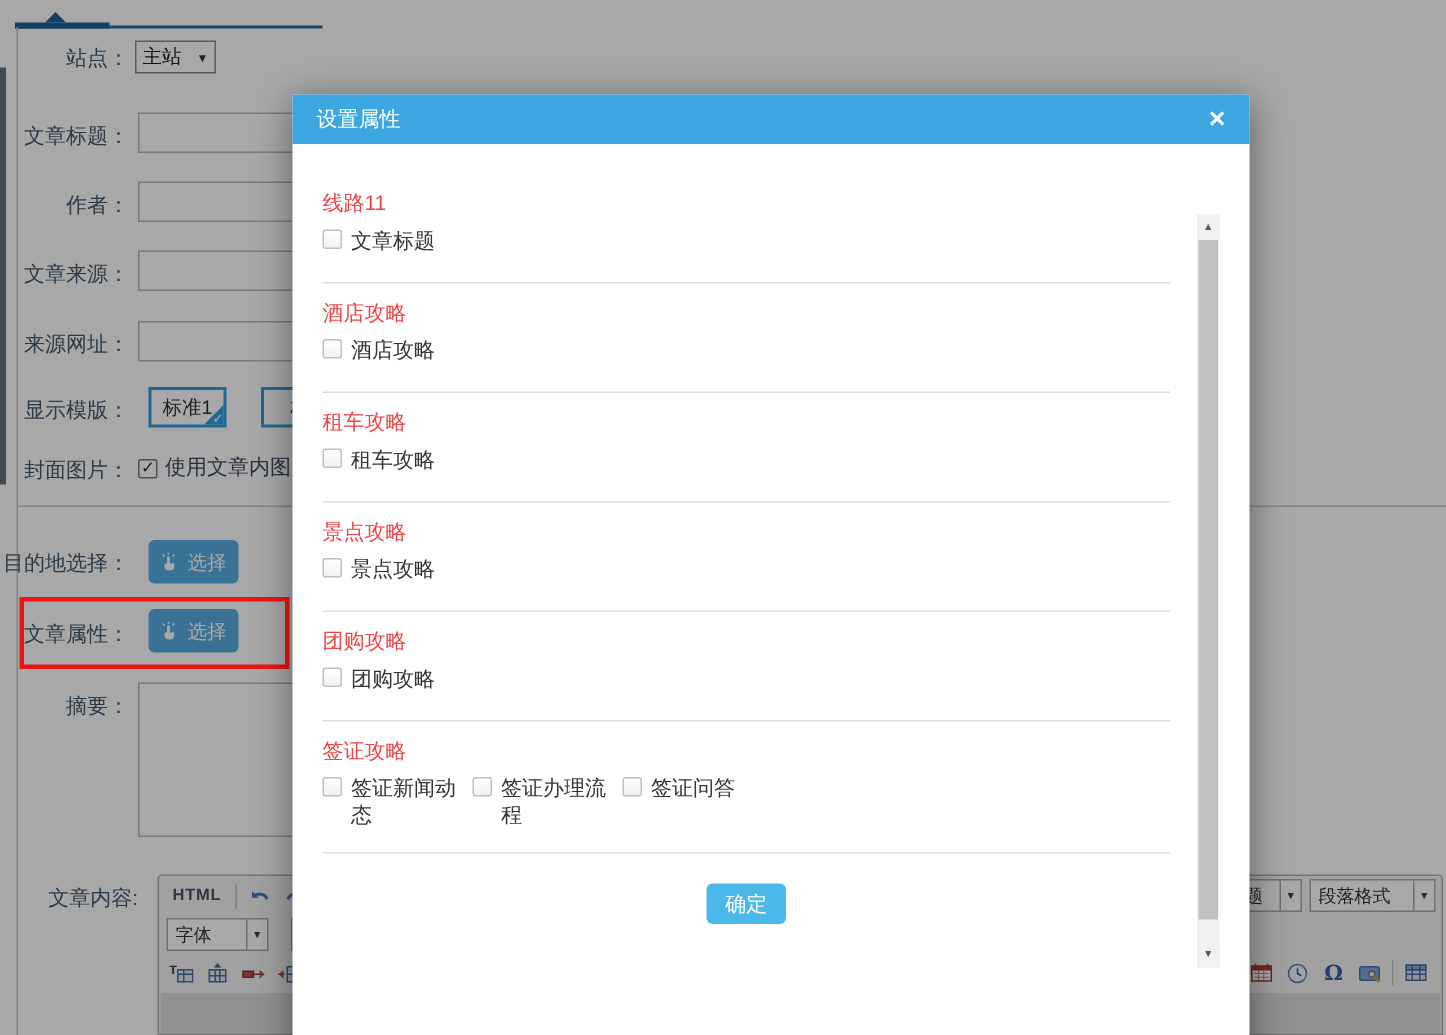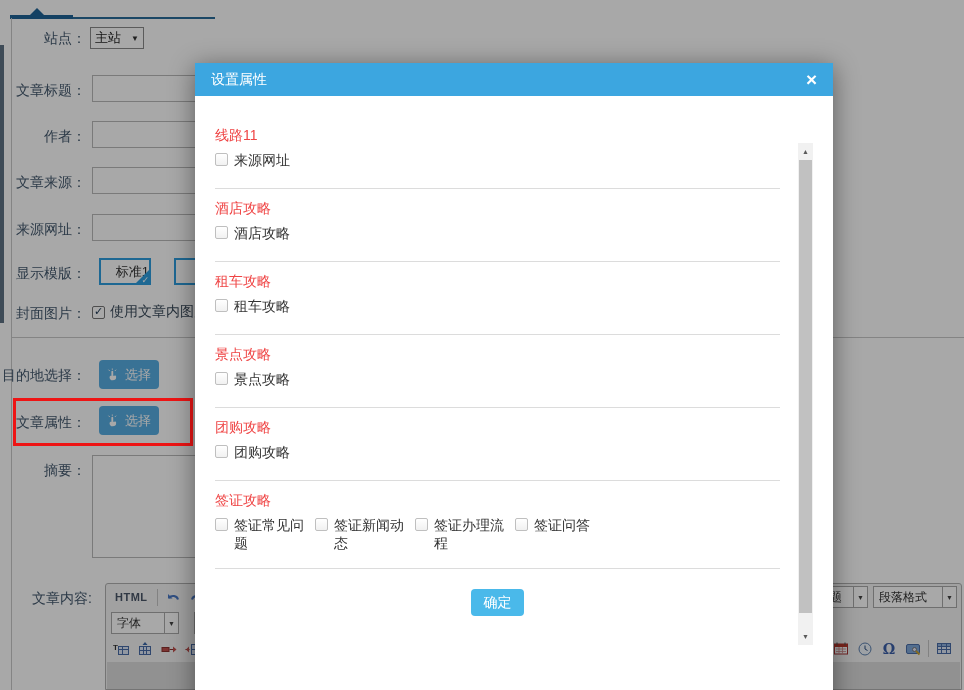--- a/index.html
+++ b/index.html
@@ -16,21 +16,21 @@
   .left-strip{position:absolute;left:0;top:45px;width:4px;height:278px;background:#5f7284;}
   .panel-border{position:absolute;left:11px;top:18px;width:1px;bottom:0;background:#c9c9c9;}
   .hr-mid{position:absolute;left:12px;right:0;top:337px;height:1px;background:#c9c9c9;}
 
   .flabel{position:absolute;left:0;width:86px;text-align:right;font-size:14px;color:#44596e;}
   .finput{position:absolute;left:92px;height:27px;background:#fff;border:1px solid #b9b9b9;}
   .fselect{position:absolute;left:90px;top:27px;width:54px;height:22px;background:#fff;border:1px solid #8a8a8a;
            display:flex;align-items:center;justify-content:space-between;padding:0 4px;font-size:13px;color:#222;}
   .fselect .sel-arrow{font-size:8px;color:#333;}
   .tpl-btn{position:absolute;top:258px;width:52px;height:27px;background:#fff;border:2px solid #2e9fdf;
-           font-size:13px;color:#333;display:flex;align-items:center;justify-content:flex-end;overflow:hidden;}
+           font-size:13px;color:#333;display:flex;align-items:center;justify-content:center;overflow:hidden;}
   .tpl-corner{position:absolute;right:-1px;bottom:-1px;width:0;height:0;
               border-left:15px solid transparent;border-bottom:15px solid #2e9fdf;}
   .tpl-check{position:absolute;right:0;bottom:-2px;color:#fff;font-size:9px;}
   .tpl-check::after{content:"✓";}
   .ckbox{width:13px;height:13px;background:#fff;border:1px solid #777;border-radius:2px;position:relative;flex:none;}
   .ckbox.checked::after{content:"✓";position:absolute;left:1px;top:-2px;font-size:11px;color:#16324f;font-weight:bold;}
   .cover-row{position:absolute;left:92px;top:303px;display:flex;align-items:center;gap:5px;font-size:14px;color:#3c4c5c;}
   .pick-btn{position:absolute;left:99px;width:60px;height:29px;background:#57ade2;border:none;border-radius:4px;
             color:#fff;font-size:13px;display:flex;align-items:center;justify-content:center;gap:4px;}
   .summary-box{position:absolute;left:92px;top:455px;width:470px;height:103px;background:#fff;border:1px solid #b9b9b9;}
@@ -358,21 +358,21 @@
       <span class="m-title">设置属性</span>
       <span class="m-close">×</span>
     </div>
     <div class="m-body">
       <div class="m-scroll" id="groups">
           <div class="m-section">
             <div class="m-sec-title">线路11</div>
             <div class="m-items">
               <label class="m-item">
                 <span class="cb"></span>
-                <span class="cb-label">来源网址</span>
+                <span class="cb-label">文章标题</span>
               </label>
             </div>
           </div>
           <div class="m-section">
             <div class="m-sec-title">酒店攻略</div>
             <div class="m-items">
               <label class="m-item">
                 <span class="cb"></span>
                 <span class="cb-label">酒店攻略</span>
               </label>
@@ -401,24 +401,20 @@
             <div class="m-items">
               <label class="m-item">
                 <span class="cb"></span>
                 <span class="cb-label">团购攻略</span>
               </label>
             </div>
           </div>
           <div class="m-section multi">
             <div class="m-sec-title">签证攻略</div>
             <div class="m-items">
-              <label class="m-item">
-                <span class="cb"></span>
-                <span class="cb-label">签证常见问题</span>
-              </label>
               <label class="m-item">
                 <span class="cb"></span>
                 <span class="cb-label">签证新闻动态</span>
               </label>
               <label class="m-item">
                 <span class="cb"></span>
                 <span class="cb-label">签证办理流程</span>
               </label>
               <label class="m-item">
                 <span class="cb"></span>

